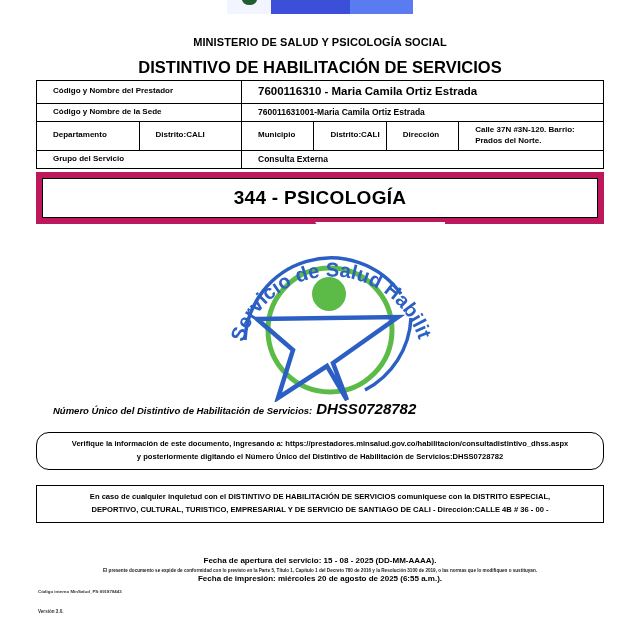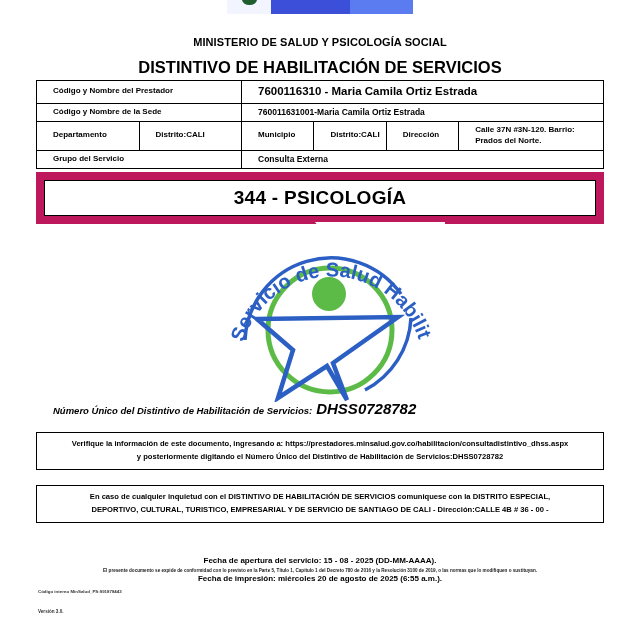--- a/index.html
+++ b/index.html
@@ -119,21 +119,21 @@
   .r3 { height: 26px; }
   .r4 { height: 16px; margin-left: 43px; }
 
   
   .service-box {
     position: absolute;
     top: 172px;
     left: 36px;
     width: 568px;
     height: 52px;
-    border: 8px solid #be185d;
+    border: 6px solid #be185d;
     box-sizing: border-box;
     display: flex;
     align-items: center;
     justify-content: center;
   }
   .service-inner {
     border: 1px solid #000000;
     width: 100%;
     height: 100%;
     display: flex;
@@ -183,21 +183,21 @@
     left: 36px;
     width: 568px;
     border: 1px solid #000000;
     box-sizing: border-box;
     text-align: center;
     font-size: 7.6px;
     font-weight: bold;
     line-height: 1.7;
     padding: 5px 8px;
   }
-  .note-verify { top: 432px; }
+  .note-verify { top: 432px; border-radius: 13px; }
   .note-contact { top: 485px; }
 
   
   .dates {
     position: absolute;
     top: 556px;
     left: 0;
     width: 640px;
     text-align: center;
     box-sizing: border-box;

